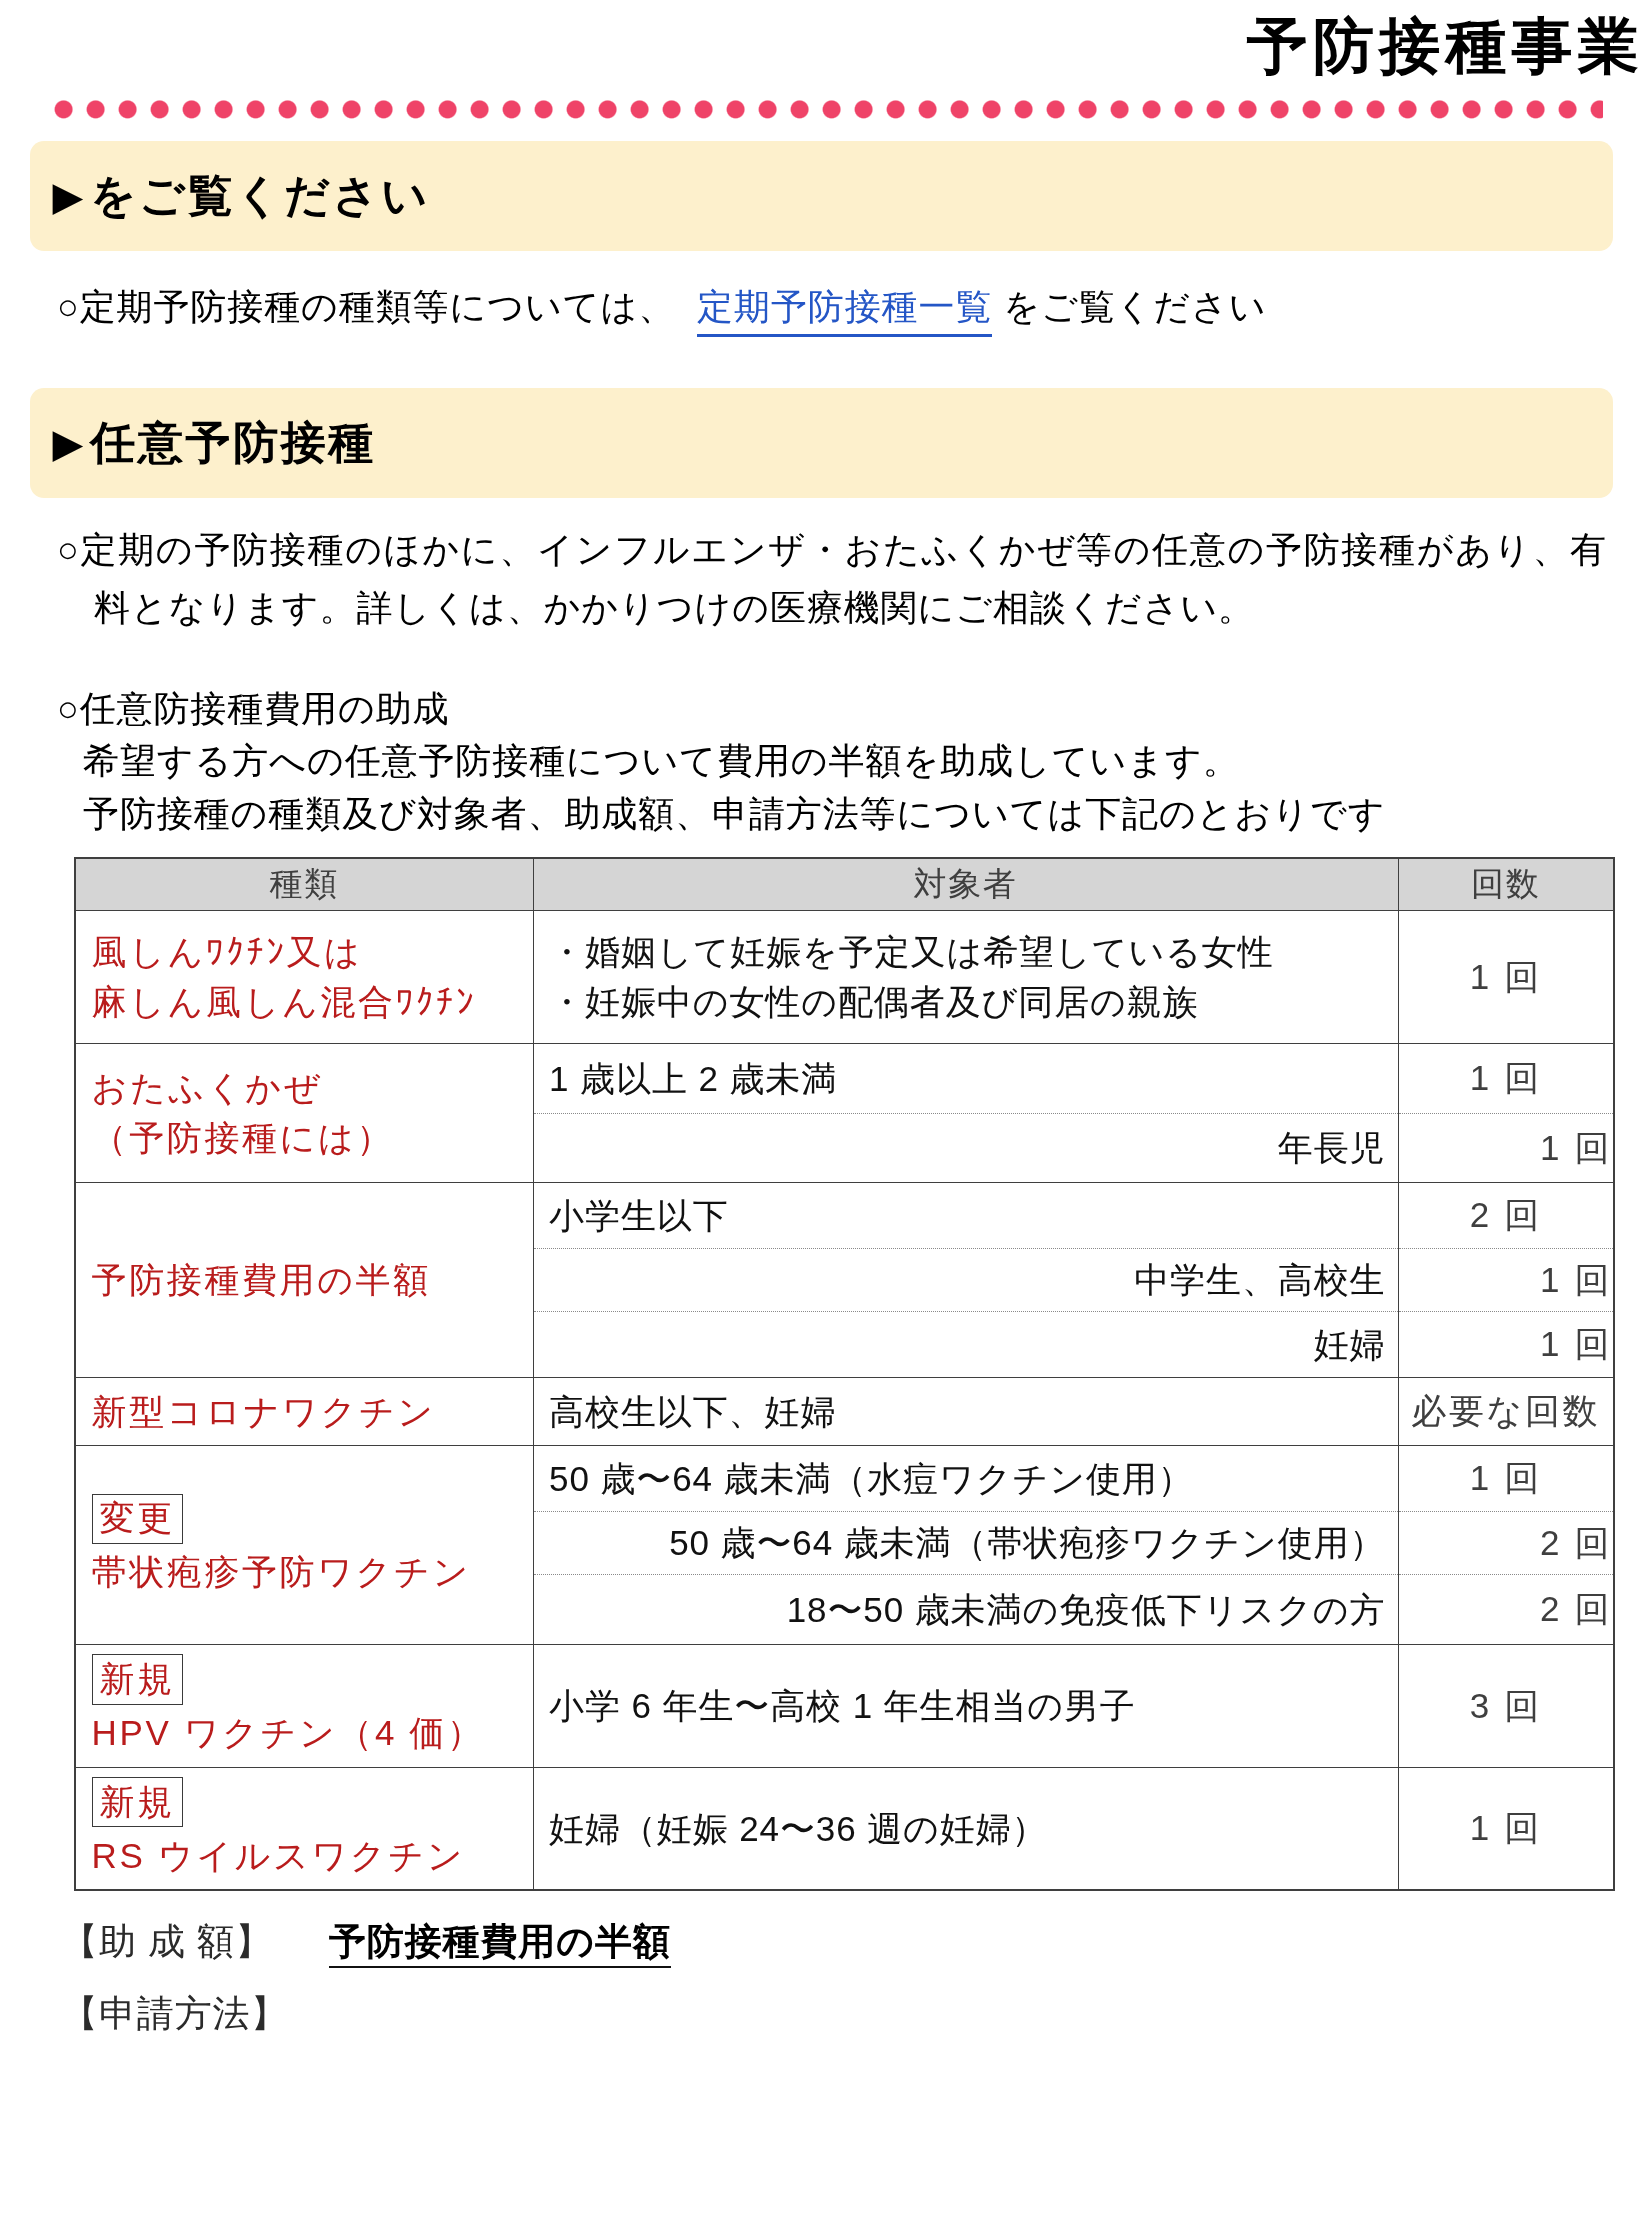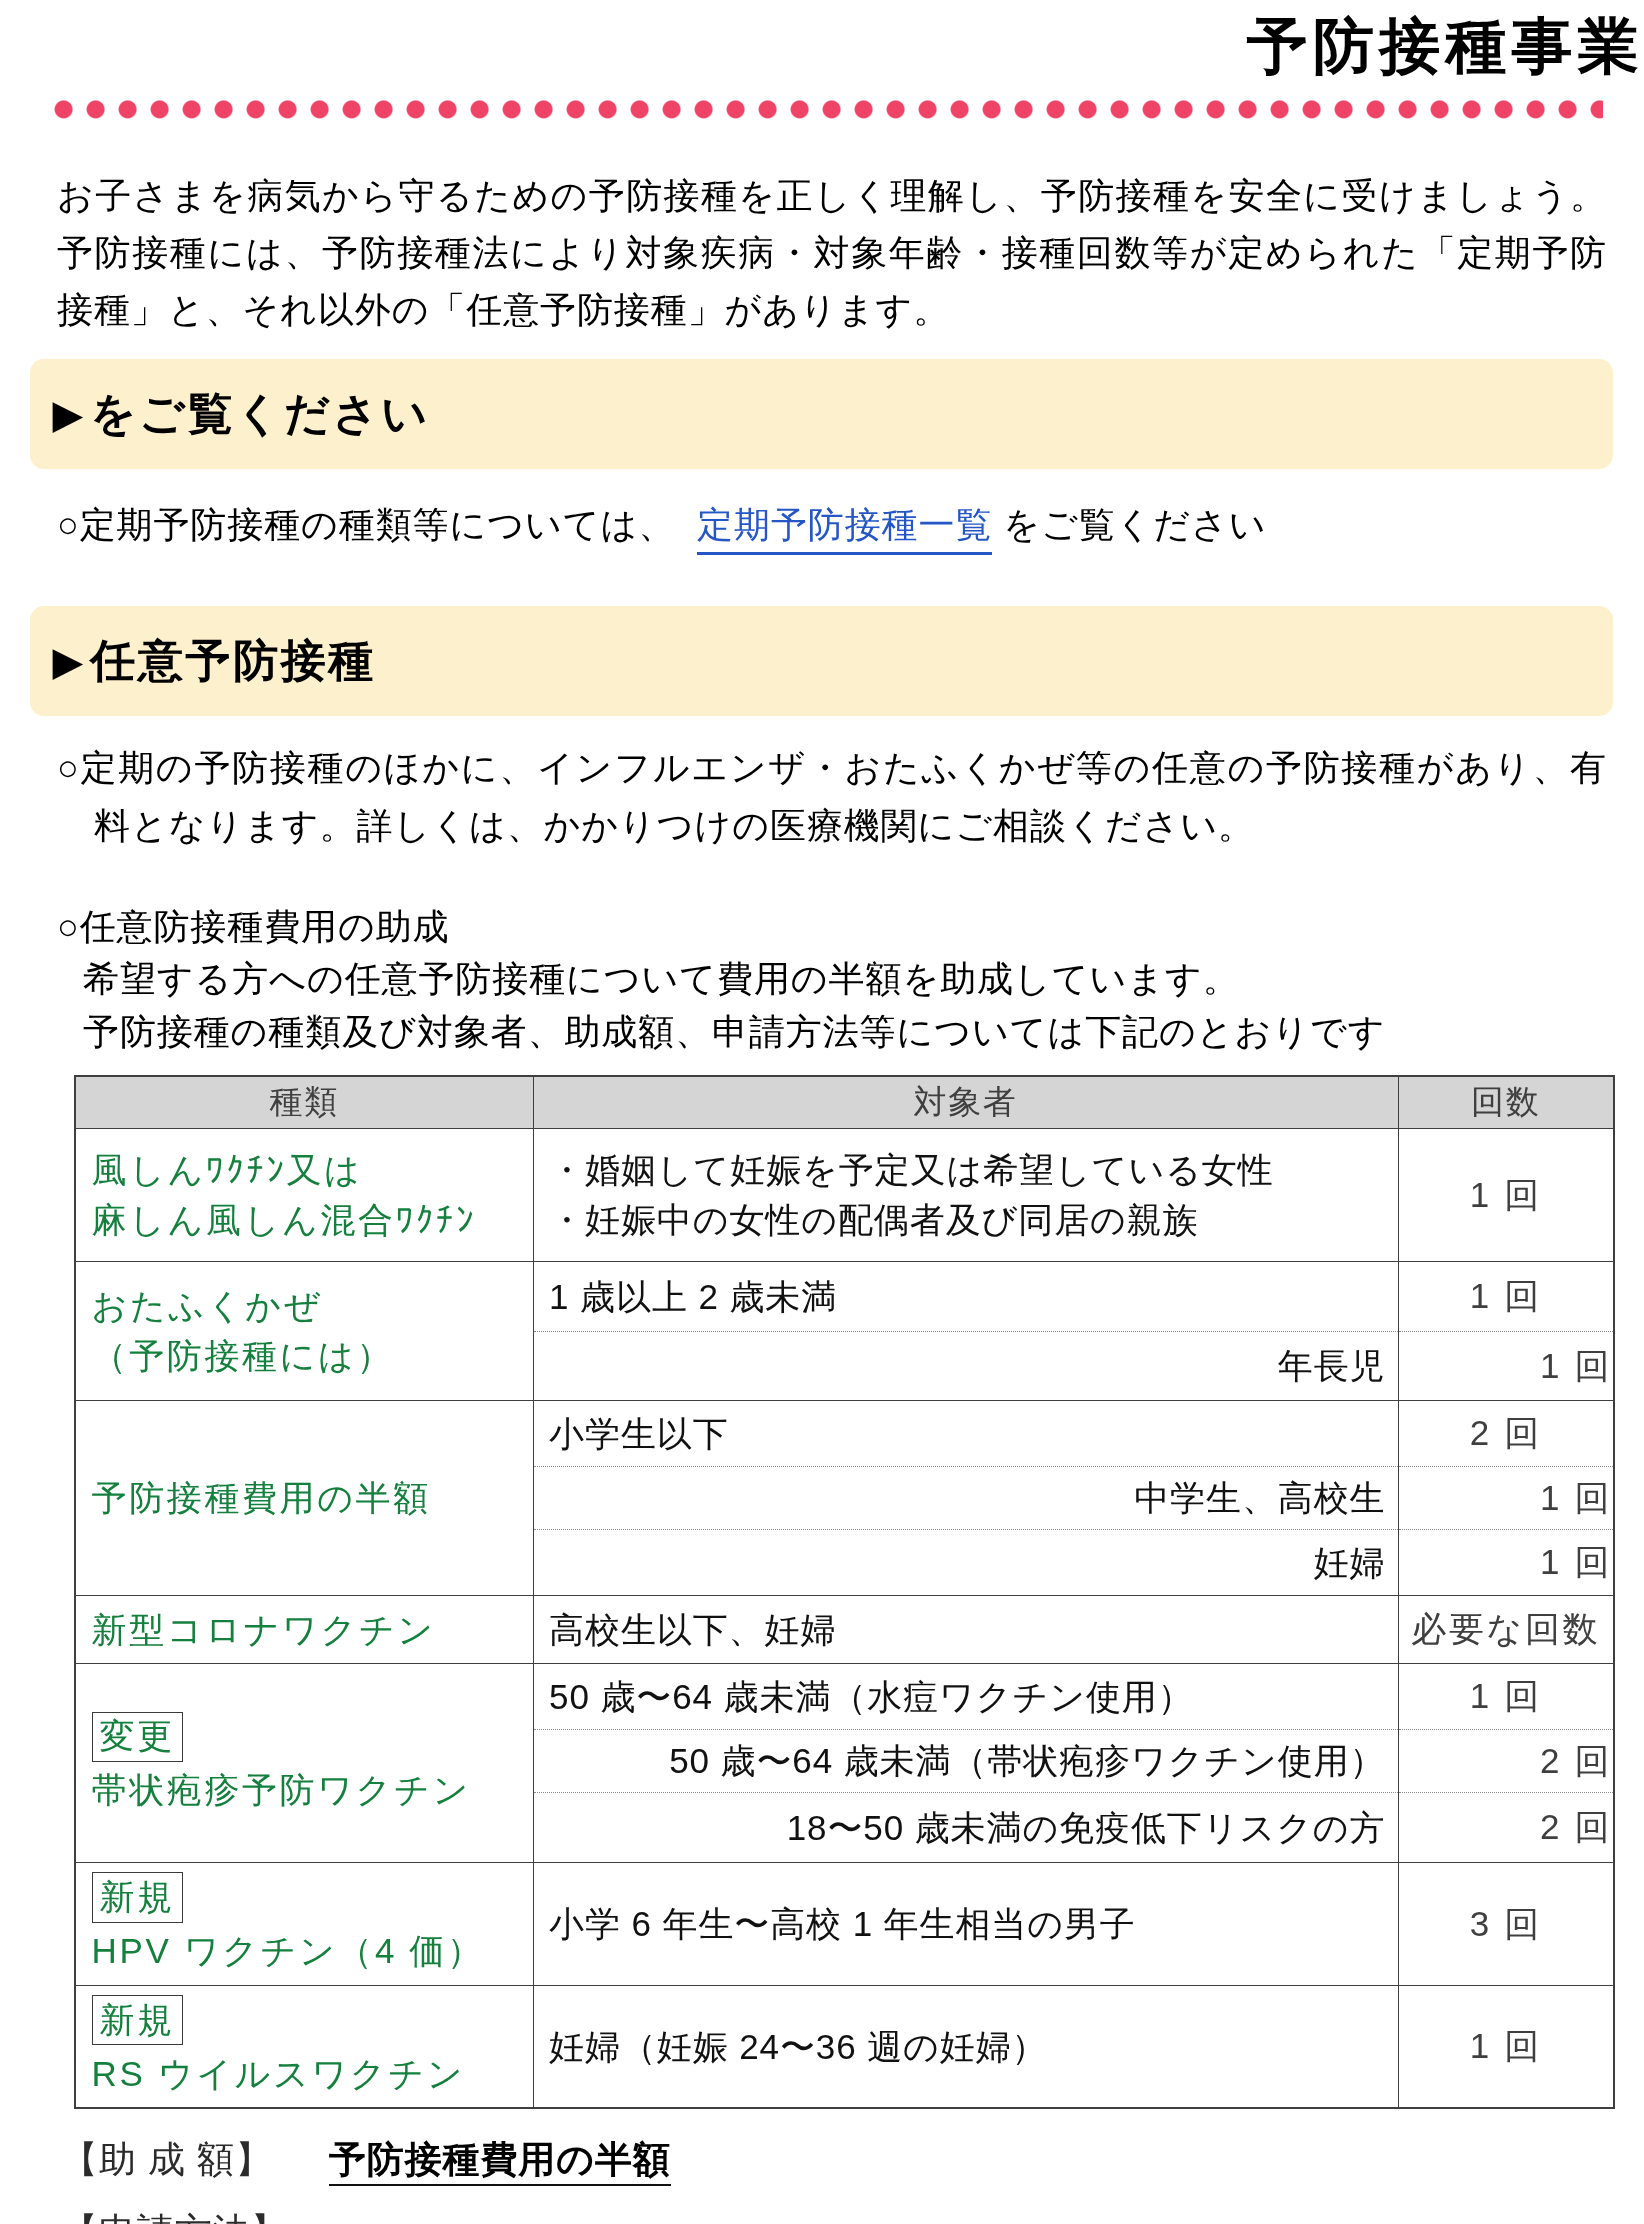--- a/index.html
+++ b/index.html
@@ -125,21 +125,21 @@
     vertical-align:middle;
     box-sizing:border-box;
   }
   .aid tr.g-first td{border-top:1.7px solid #3f3f3f;}
   .aid tr.subrow td{border-top:1.7px dotted #8a8a8a;text-align:right;}
   .aid td.type{
     padding:8.7px 12px 8.7px 15.6px;
     font-size:35px;
     line-height:50px;
     letter-spacing:2.6px;
-    color:#15803d;
+    color:#b91c1c;
   }
   .aid td.target{
     padding:5.2px 12px 5.2px 15.6px;
     font-size:35px;
     line-height:50px;
     letter-spacing:0.9px;
     color:#111;
   }
   .aid td.count{
     font-size:35px;
@@ -179,21 +179,20 @@
 </style>
 </head>
 <body>
 
 <div class="page">
 
   <div class="title">予防接種事業</div>
 
   <div class="dots"></div>
 
-  <div class="intro">お子さまを病気から守るための予防接種を正しく理解し、予防接種を安全に受けましょう。予防接種には、予防接種法により対象疾病・対象年齢・接種回数等が定められた「定期予防接種」と、それ以外の「任意予防接種」があります。</div>
 
   <div class="section-bar bar1">
     <span class="tri">▶</span>
     <span class="section-heading">をご覧ください</span>
   </div>
 
   <div class="link-line"><span>○定期予防接種の種類等については、</span><a class="doc-link">定期予防接種一覧</a><span> をご覧ください</span></div>
 
   <div class="section-bar bar2">
     <span class="tri">▶</span>

